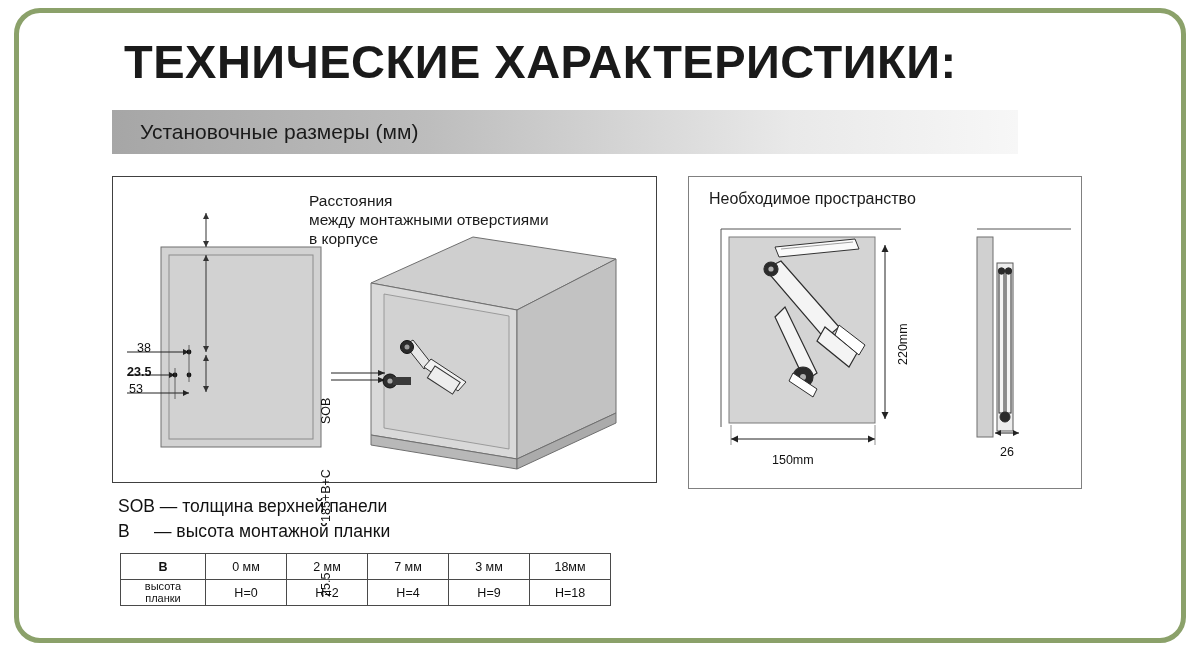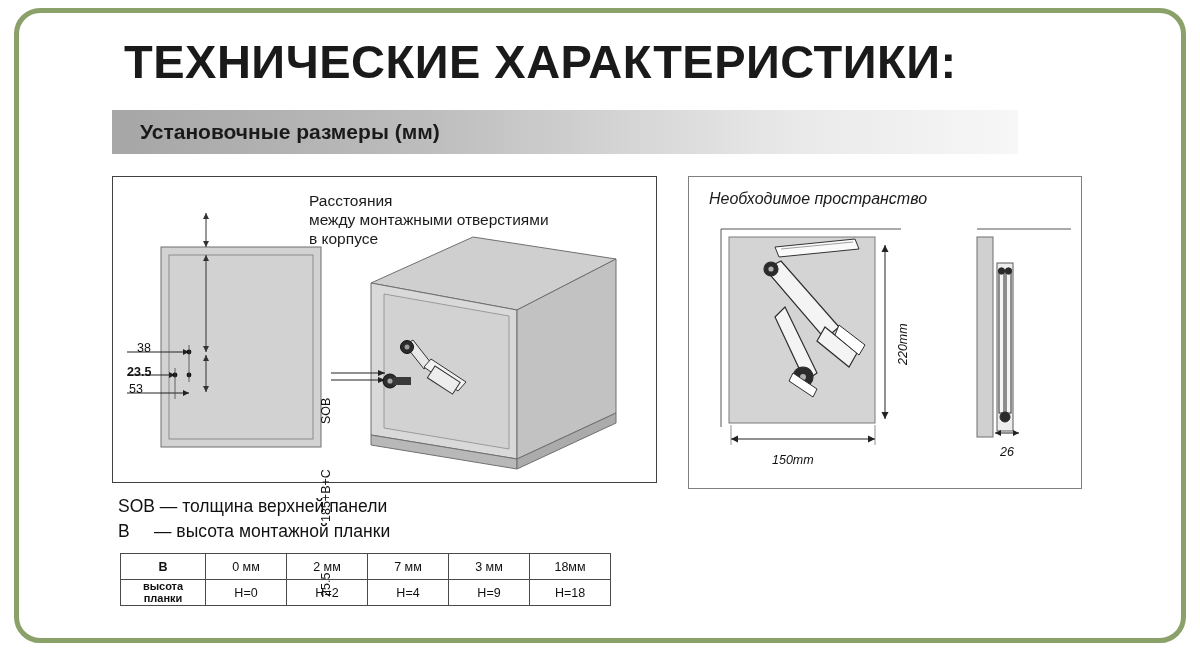--- a/index.html
+++ b/index.html
@@ -43,21 +43,20 @@
     white-space: nowrap;
   }
   
   .band {
     position: absolute;
     left: 112px;
     top: 110px;
     width: 906px;
     height: 44px;
     background: linear-gradient(to right, #a6a6a6 0%, #bdbdbd 35%, #e9e9e9 75%, #f7f7f7 100%);
-    font-weight: bold;
   }
   .band-label {
     position: absolute;
     left: 28px;
     top: 10px;
     font-size: 21px;
     color: #1a1a1a;
     white-space: nowrap;
   }
 
@@ -74,21 +73,20 @@
   }
   .panel-right {
     position: absolute;
     left: 688px;
     top: 176px;
     width: 394px;
     height: 313px;
     border: 1px solid #808080;
     box-sizing: border-box;
     background: #fff;
-    font-style: italic;
   }
 
   .note {
     position: absolute;
     font-size: 15.5px;
     color: #1a1a1a;
     line-height: 1.22;
     white-space: pre;
   }
 
@@ -152,21 +150,21 @@
     text-align: center;
     vertical-align: middle;
     padding: 0;
     height: 25px;
   }
   table.spec td.hdr-lbl { width: 84px; font-weight: bold; }
   table.spec td.cell { width: 80px; }
   table.spec td.two-line {
     font-size: 11px;
     line-height: 1.05;
-    font-weight: bold;
+    font-weight: normal;
   }
 
   
   svg { display: block; }
 </style>
 </head>
 <body>
 
 <div class="page">
   <div class="frame"></div>

